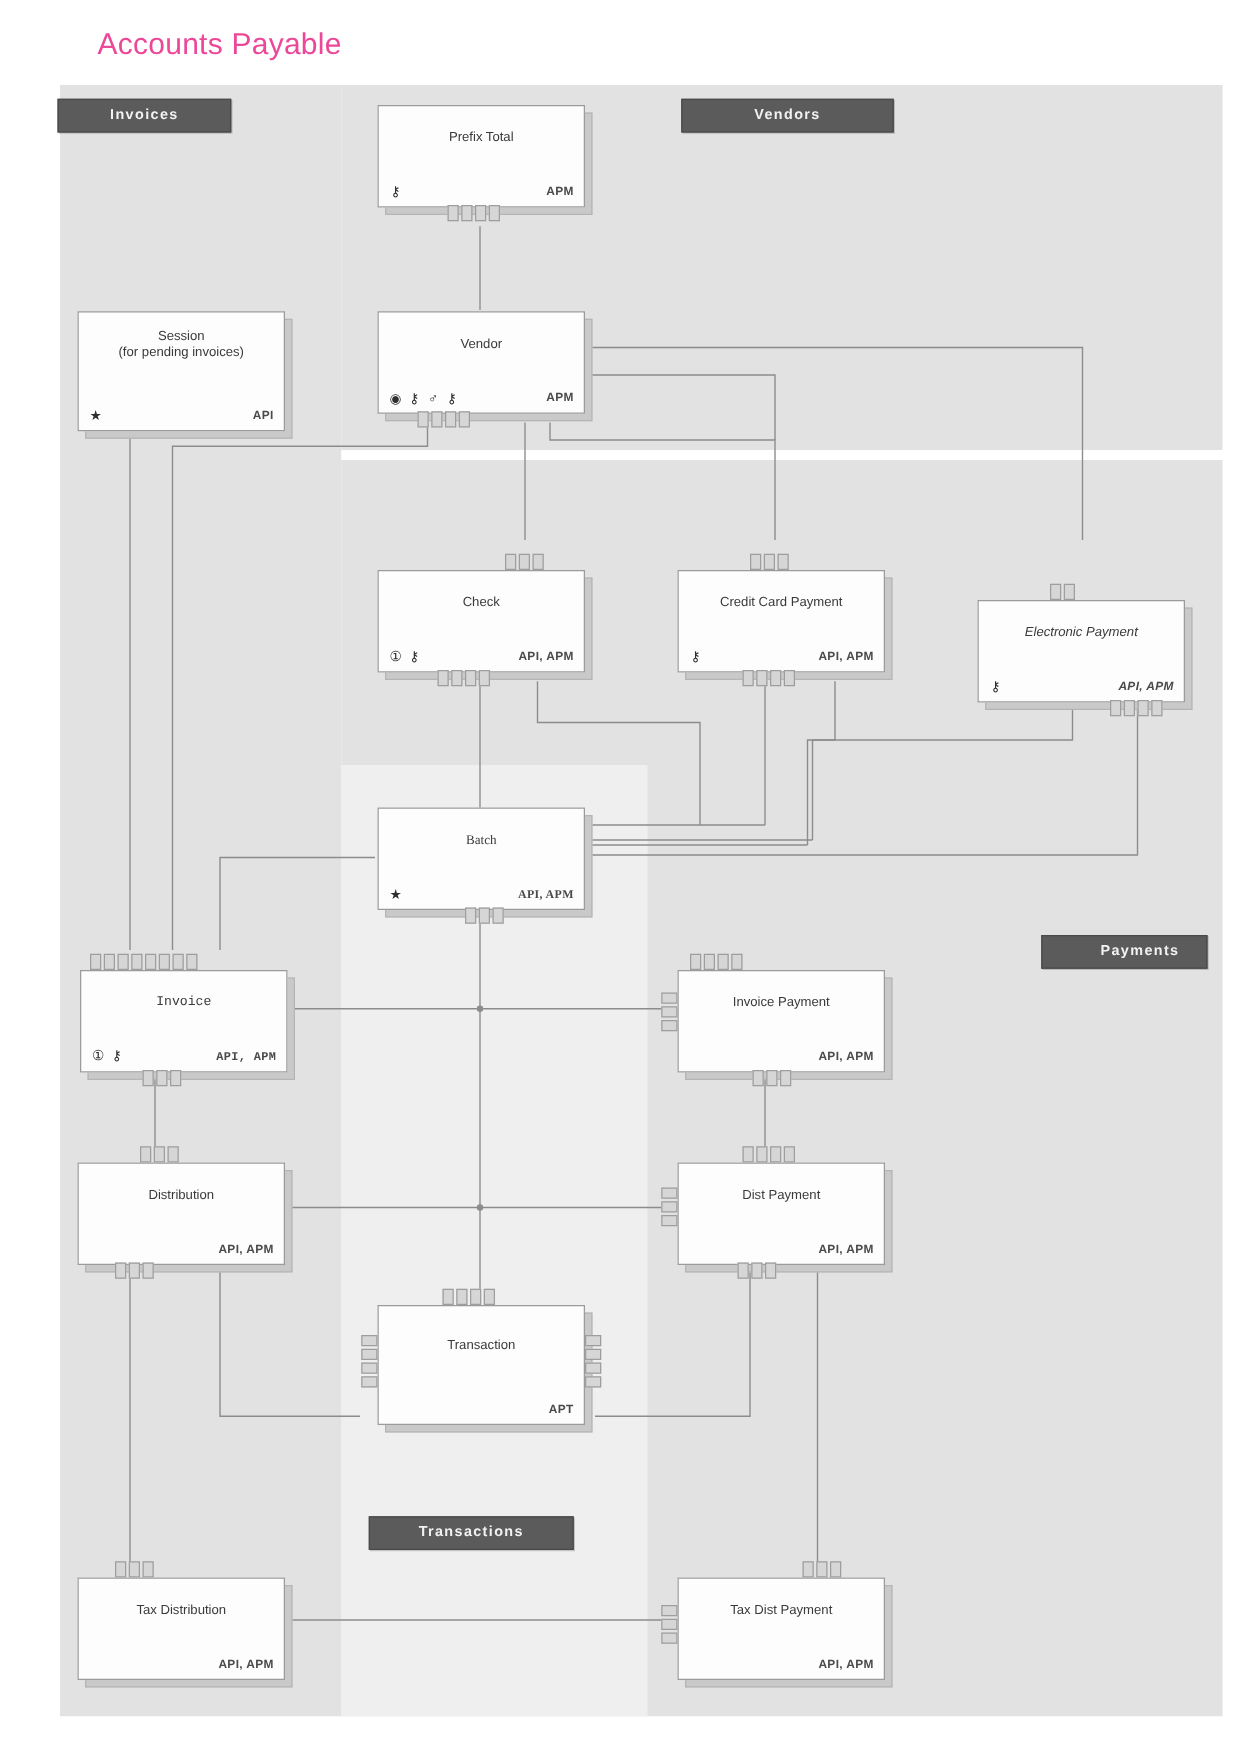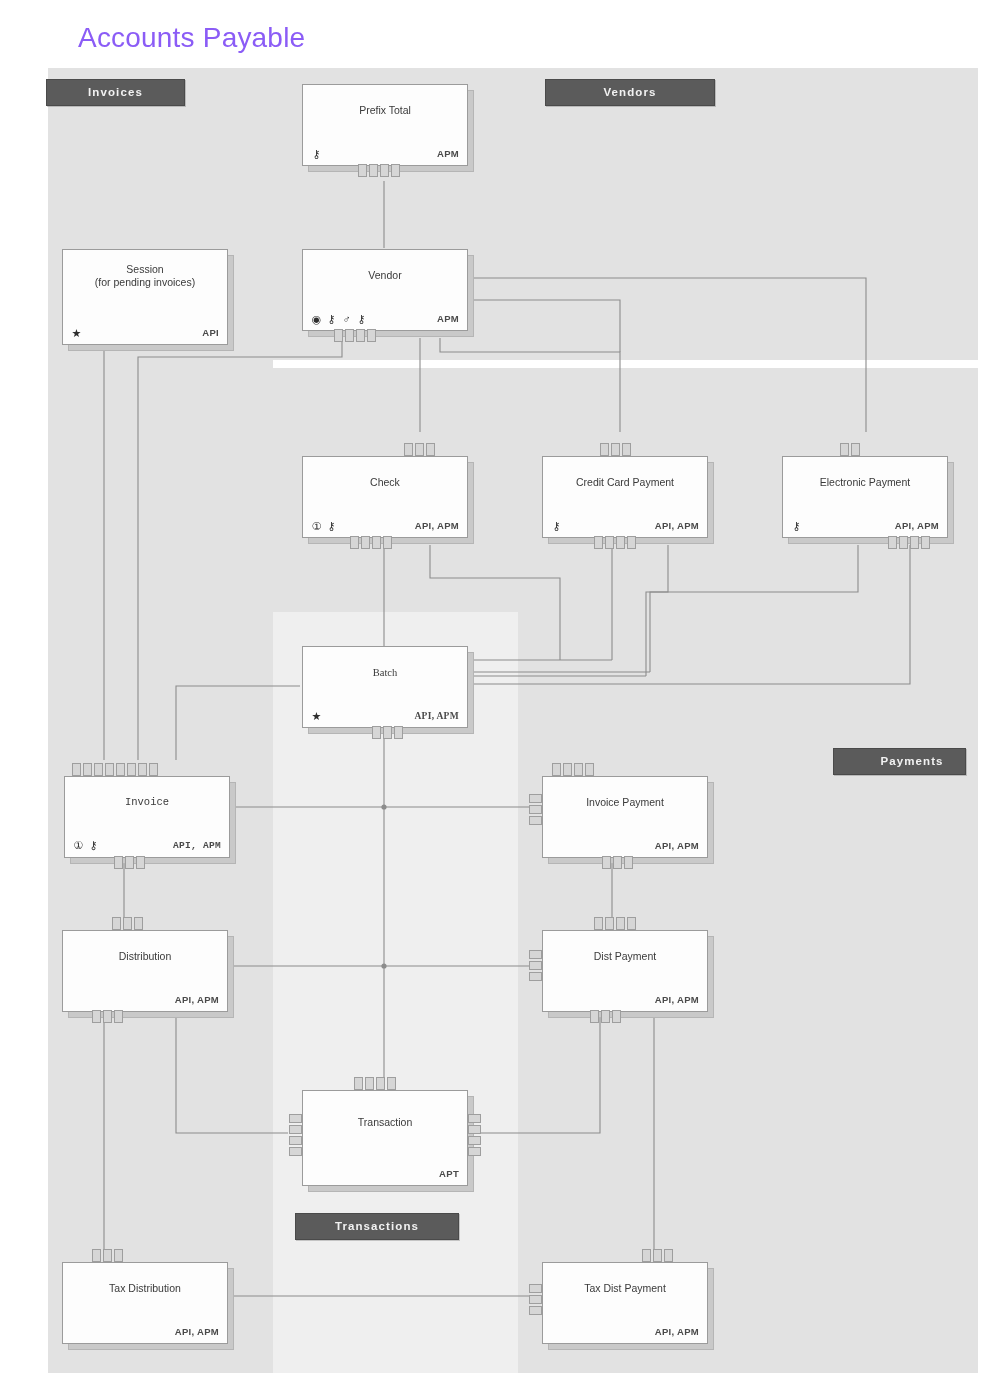--- a/index.html
+++ b/index.html
@@ -13,22 +13,22 @@
     width:1000px;
     height:1393px;
     background:#ffffff;
     overflow:hidden;
   }
 
   
   .diagram-title{
     position:absolute;
     left:78px; top:22px;
-    font-size:28px;
-    color:#8b5cf6;
+    font-size:24px;
+    color:#ec4899;
     letter-spacing:.2px;
     white-space:nowrap;
   }
 
   
   .lane{
     position:absolute;
     background:#e2e2e2;
     box-sizing:border-box;
   }
@@ -304,21 +304,21 @@
         <span class="tab"></span>
     </div>
     <div class="tabs bottom" style="left:52px; top:80px;">
       <span class="tab"></span>
         <span class="tab"></span>
         <span class="tab"></span>
         <span class="tab"></span>
     </div>
   </div>
 
-  <div class="node" style="left:782px; top:456px;">
+  <div class="node" style="left:782px; top:480px;font-style:italic;">
     <div class="stack"></div>
     <div class="card"></div>
     <div class="title">Electronic Payment</div>
     <div class="badges">
       <span class="ic">⚷</span>
     </div>
     <div class="tags">API, APM</div>
     <div class="tabs top" style="left:58px; top:-13px;">
       <span class="tab"></span>
         <span class="tab"></span>
@@ -428,21 +428,21 @@
         <span class="tab"></span>
         <span class="tab"></span>
     </div>
     <div class="tabs bottom" style="left:48px; top:80px;">
       <span class="tab"></span>
         <span class="tab"></span>
         <span class="tab"></span>
     </div>
   </div>
 
-  <div class="node tall" style="left:302px; top:1090px;">
+  <div class="node tall" style="left:302px; top:1044px;">
     <div class="stack"></div>
     <div class="card"></div>
     <div class="title" style="top:26px;">Transaction</div>
     <div class="tags">APT</div>
     <div class="tabs top" style="left:52px; top:-13px;">
       <span class="tab"></span>
         <span class="tab"></span>
         <span class="tab"></span>
         <span class="tab"></span>
     </div>

